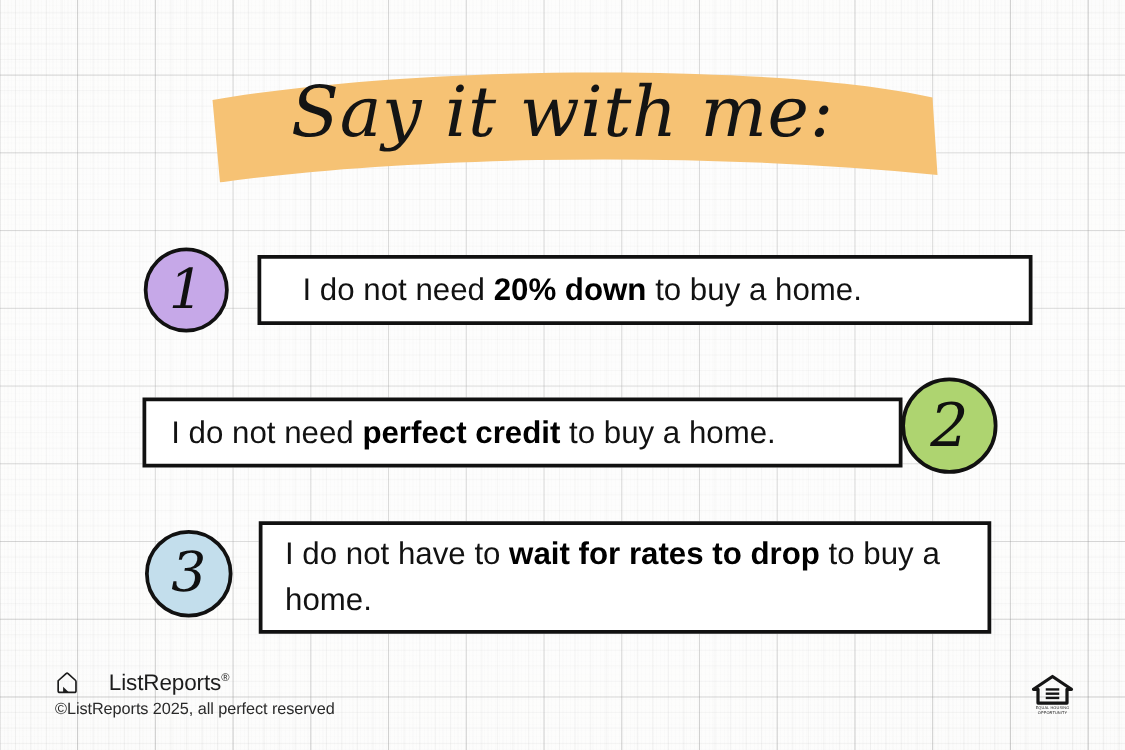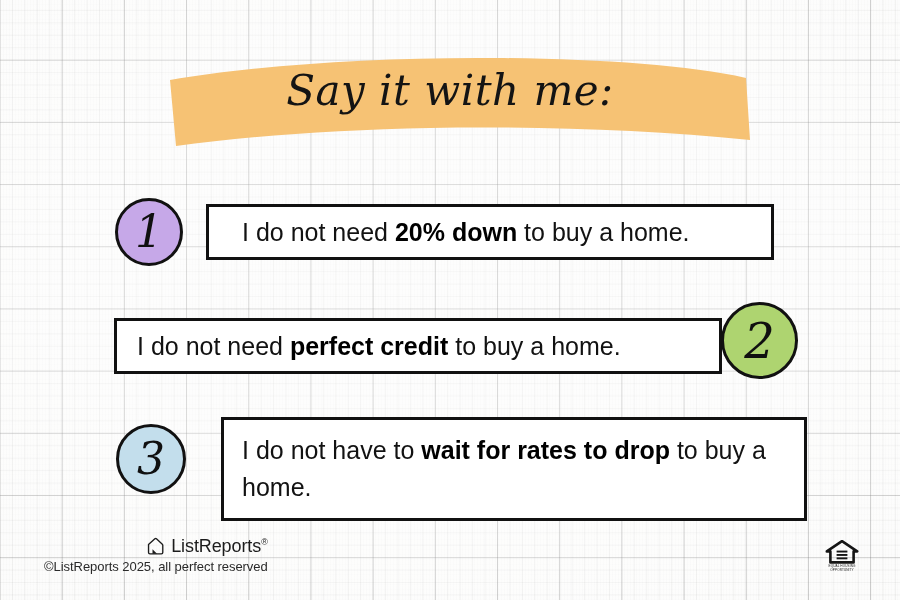--- a/index.html
+++ b/index.html
@@ -72,21 +72,21 @@
   }
   #title-text {
     position: absolute;
     left: 0;
     top: 0;
     width: 900px;
     text-align: center;
     font-family: "DejaVu Serif", "Liberation Serif", serif;
     font-style: italic;
     font-weight: 400;
-    font-size: 42px;
+    font-size: 56px;
     letter-spacing: 0.5px;
     color: #141414;
     line-height: 94px;
     white-space: nowrap;
   }
 
   
   .stmt-box {
     position: absolute;
     background: #ffffff;
@@ -118,46 +118,45 @@
     font-family: "DejaVu Serif", "Liberation Serif", serif;
     font-style: italic;
     font-weight: 400;
     font-size: 44px;
     color: #101010;
     line-height: 1;
   }
 
   
   #row1-circle { left: 115px; top: 198px; width: 68px; height: 68px; }
-  #row1-box    { left: 206px; top: 204px; width: 568px; height: 56px; }
+  #row1-box    { left: 206px; top: 204px; width: 620px; height: 56px; }
   #row1-box .stmt-text { padding-left: 33px; }
 
   
   #row2-box    { left: 86px;  top: 318px; width: 608px; height: 56px; margin-left: 28px; }
   #row2-box .stmt-text { padding-left: 20px; }
   #row2-circle { left: 721px; top: 302px; width: 77px; height: 77px; font-size: 48px; }
 
   
   #row3-circle { left: 116px; top: 424px; width: 70px; height: 70px; }
-  #row3-box    { left: 221px; top: 417px; width: 586px; height: 104px; }
+  #row3-box    { left: 207px; top: 417px; width: 586px; height: 90px; }
   #row3-box .stmt-text { padding-left: 18px; padding-right: 16px; }
 
   
   #footer-brand {
     position: absolute;
     left: 44px;
     top: 536px;
     display: flex;
     flex-direction: column;
   }
   #brand-row {
     display: flex;
     align-items: center;
-    gap: 6px;
-    justify-content: flex-end;
+    gap: 24px;
   }
   #brand-name {
     font-family: "Liberation Sans", sans-serif;
     font-size: 18px;
     color: #1c1c1c;
     letter-spacing: -0.1px;
     position: relative;
   }
   #brand-reg {
     font-size: 9px;

